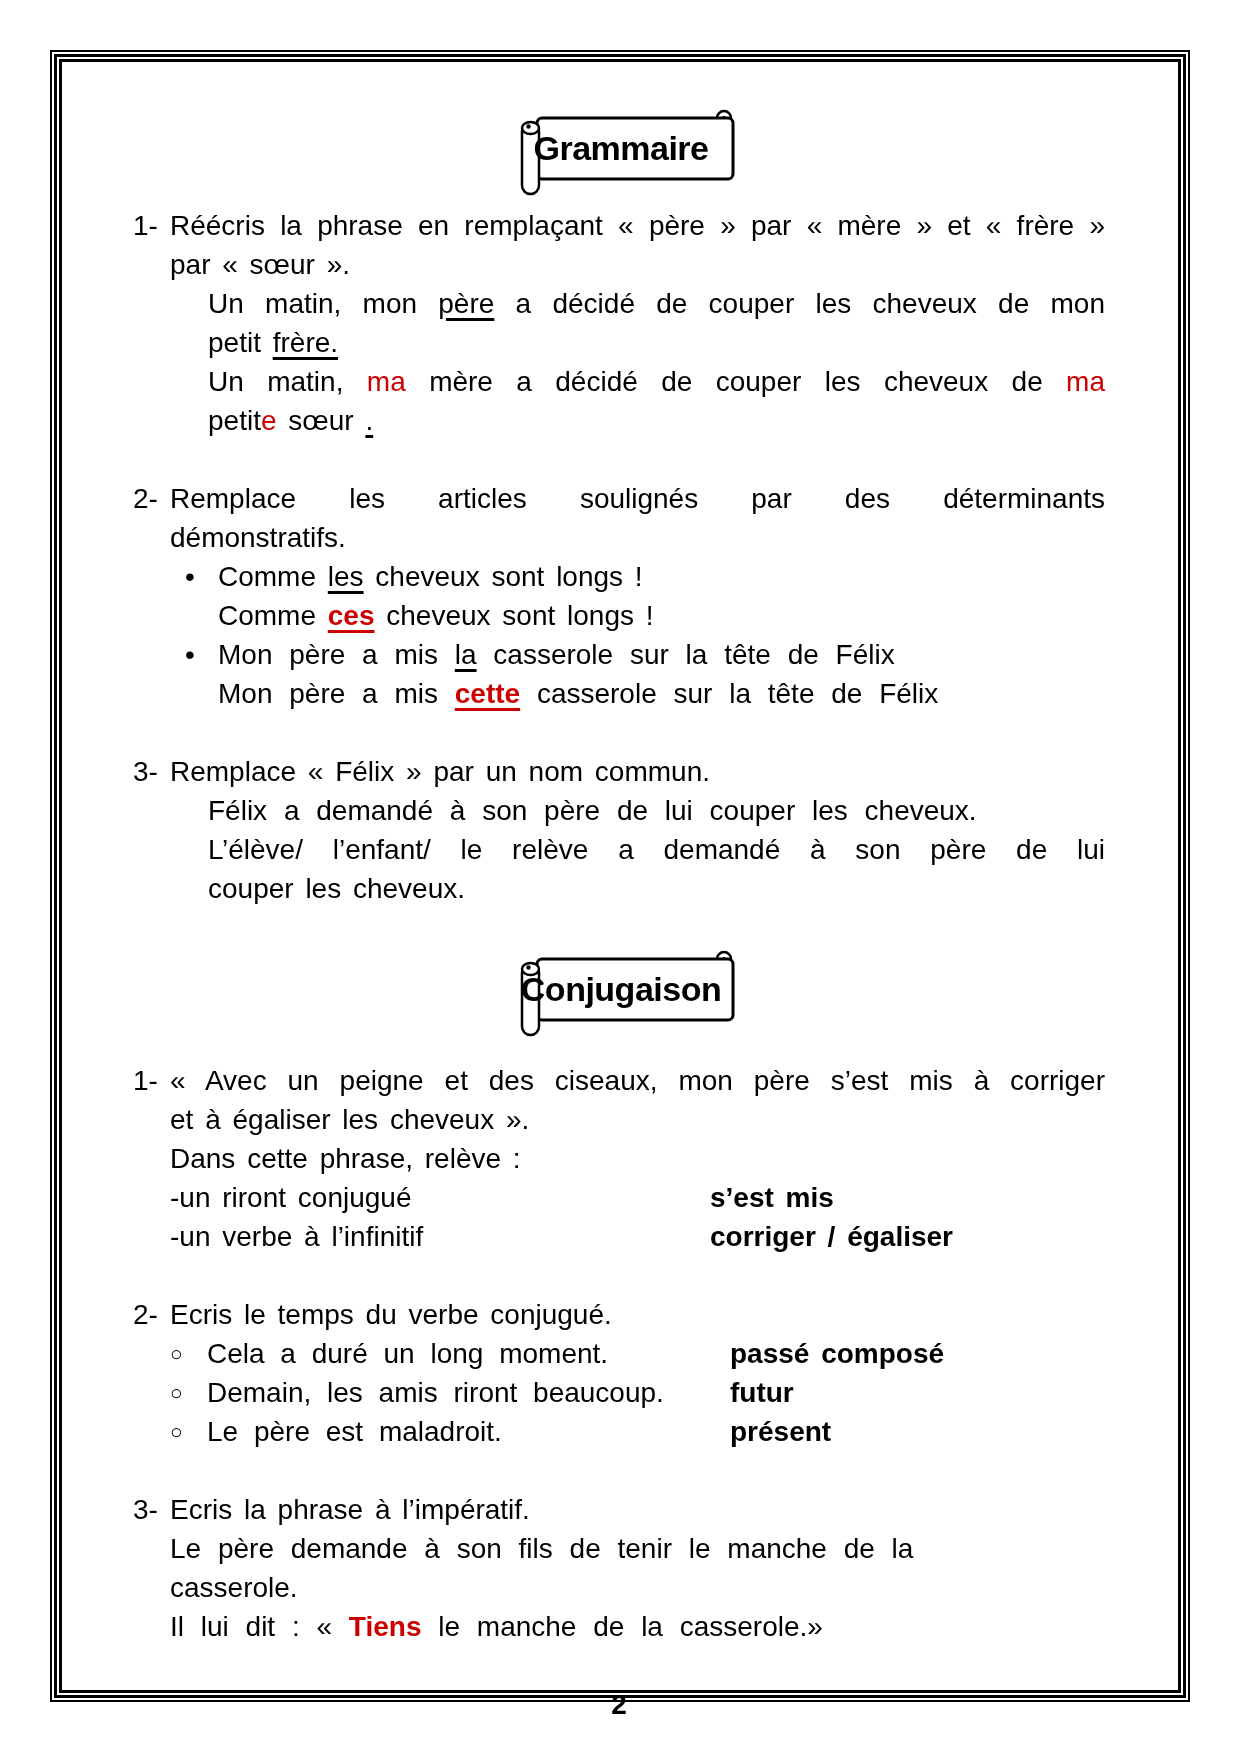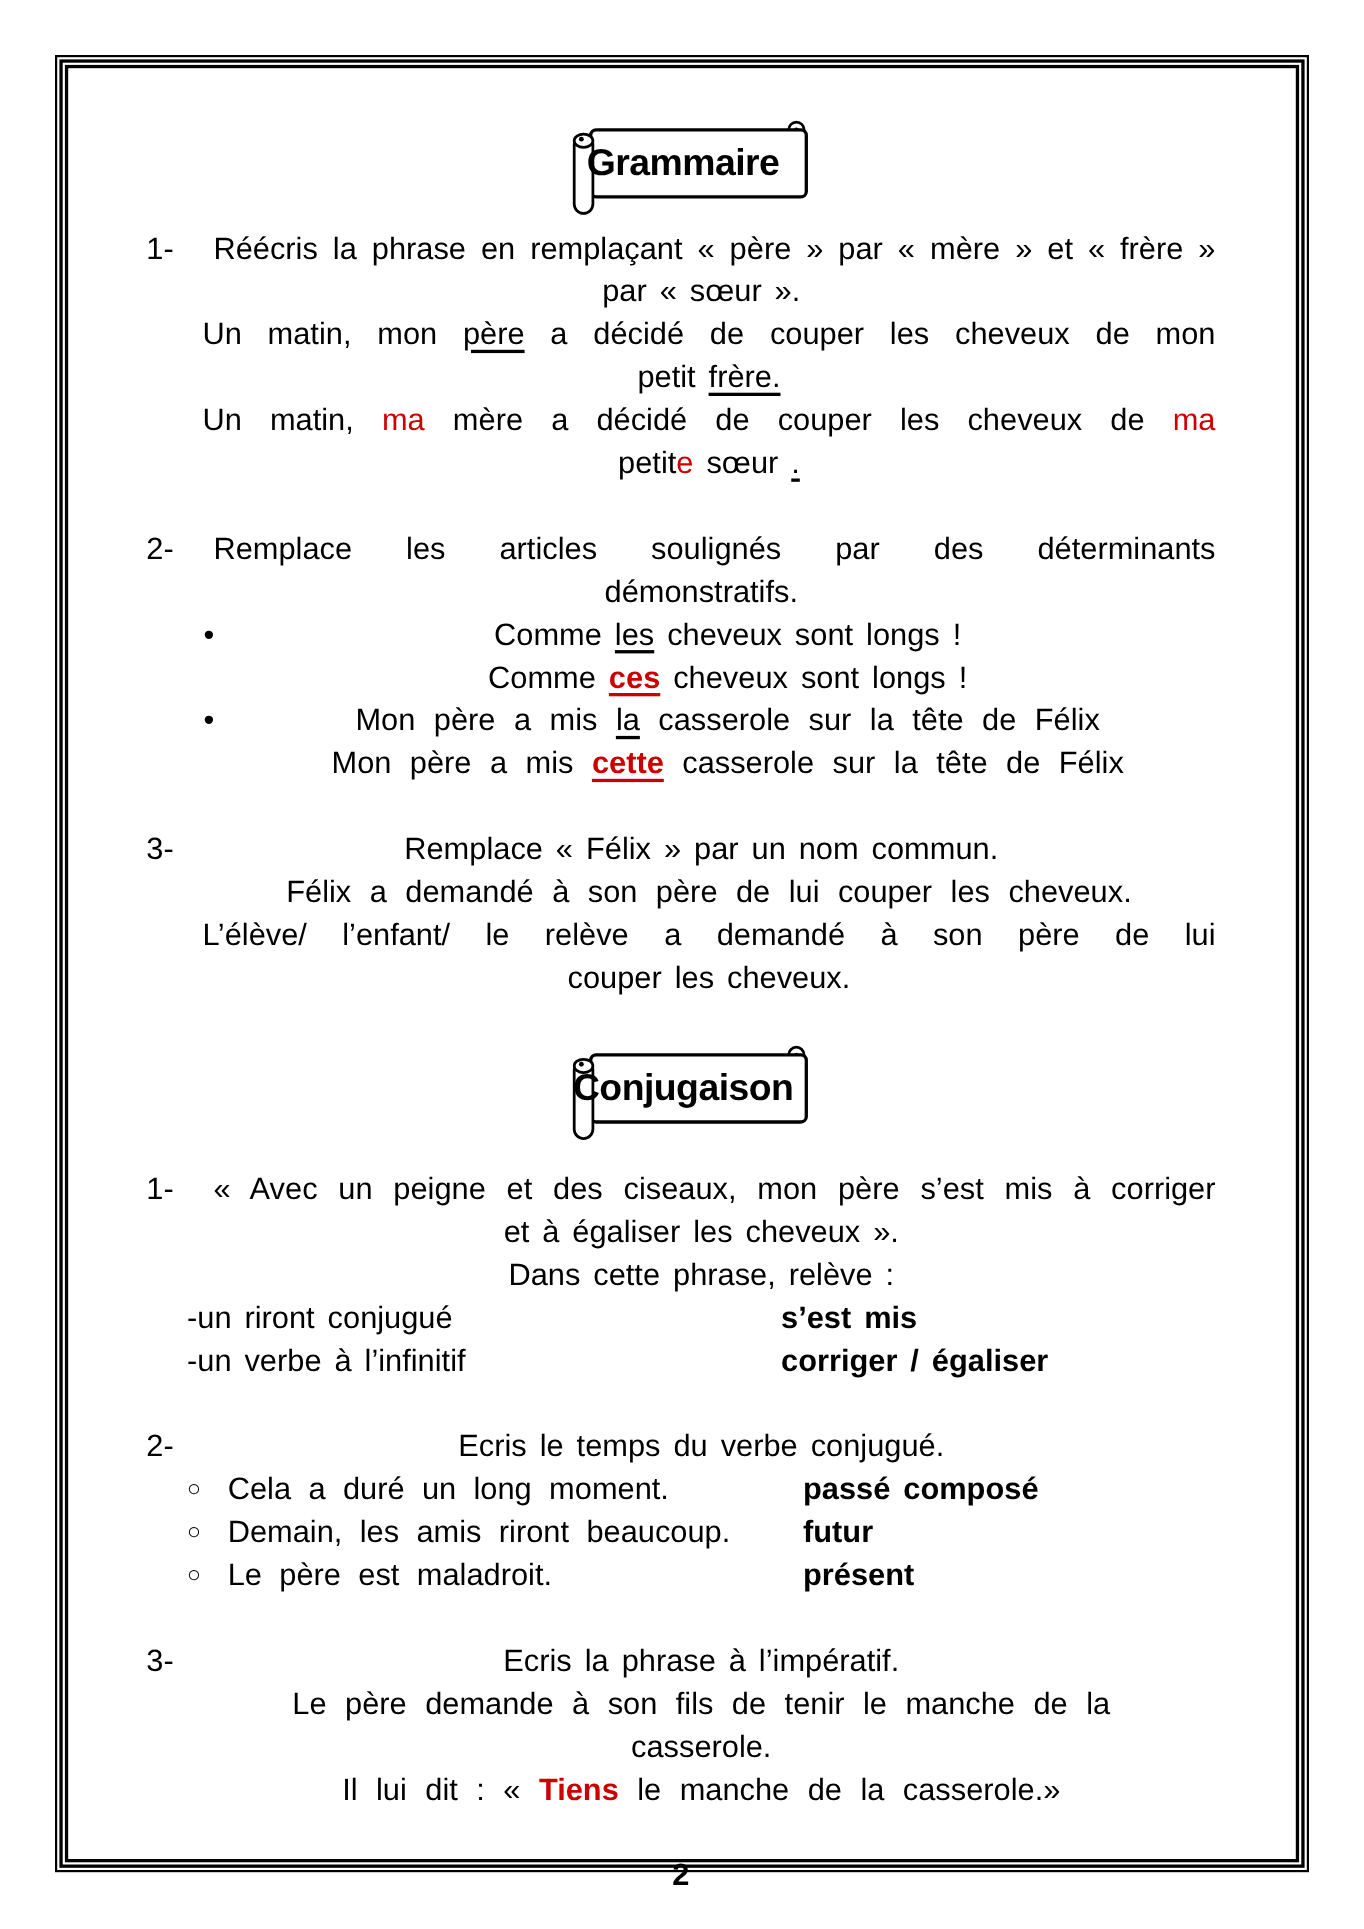--- a/index.html
+++ b/index.html
@@ -21,23 +21,23 @@
     position:absolute; left:16px; top:13px; width:188px; height:58px;
     display:flex; align-items:center; justify-content:center;
     font-weight:bold; font-size:34px; letter-spacing:-0.5px; word-spacing:0;
   }
   .banner-conj { margin-bottom:24px;text-align:right; }
 
   .ex { position:relative; padding-left:37px; margin:0 0 39px 0; }
   .ex:last-of-type { margin-bottom:0; }
   .num { position:absolute; left:0; top:0; }
 
-  .line { display:block;text-align:center; }
-  .jl { text-align:justify; text-align-last:justify;margin-left:24px; }
-  .indent { margin-left:14px; }
+  .line { display:block; }
+  .jl { text-align:justify; text-align-last:justify; }
+  .indent { margin-left:38px; }
   .ws { word-spacing:9px; }
 
   
   .bl { position:relative; padding-left:48px; }
   .bl .marker { position:absolute; left:15px; top:0; }
 
   
   .arow { display:flex; }
   .arow .q { flex:0 0 540px; }
   .arow .a { font-weight:bold; }

